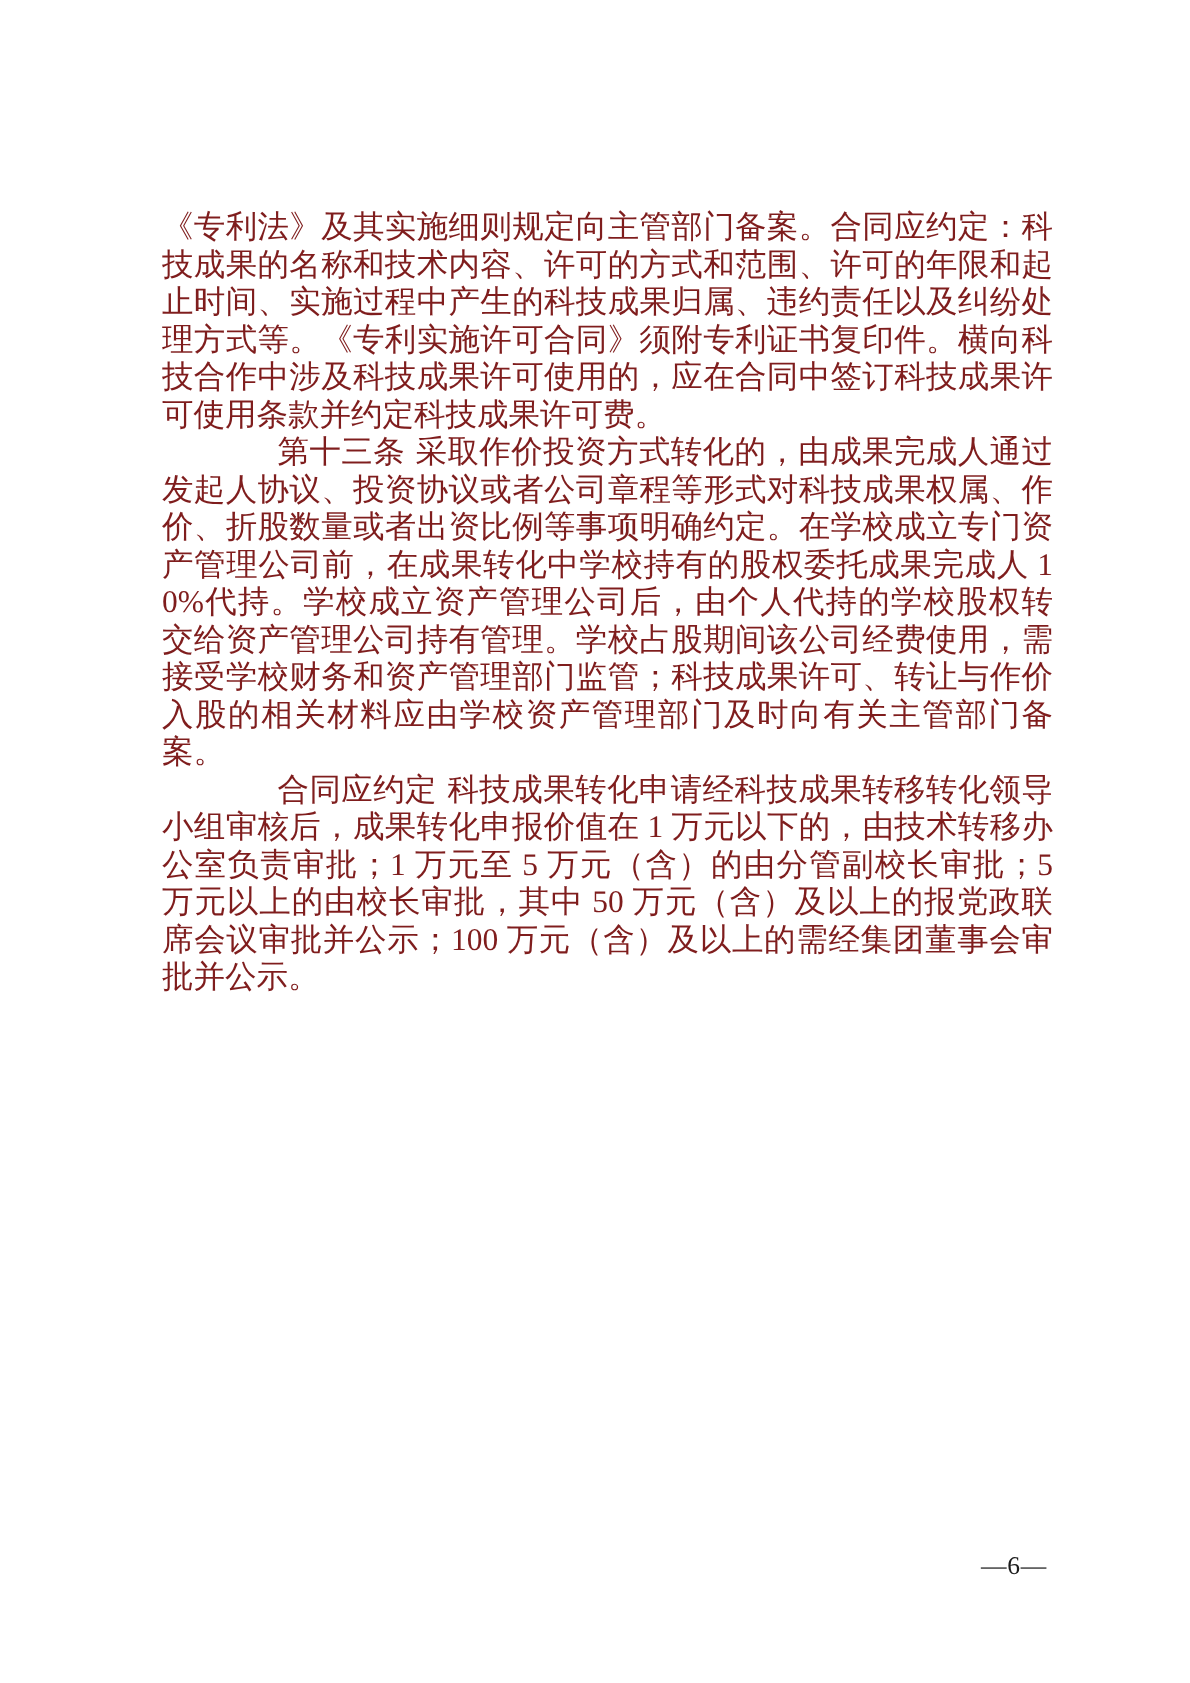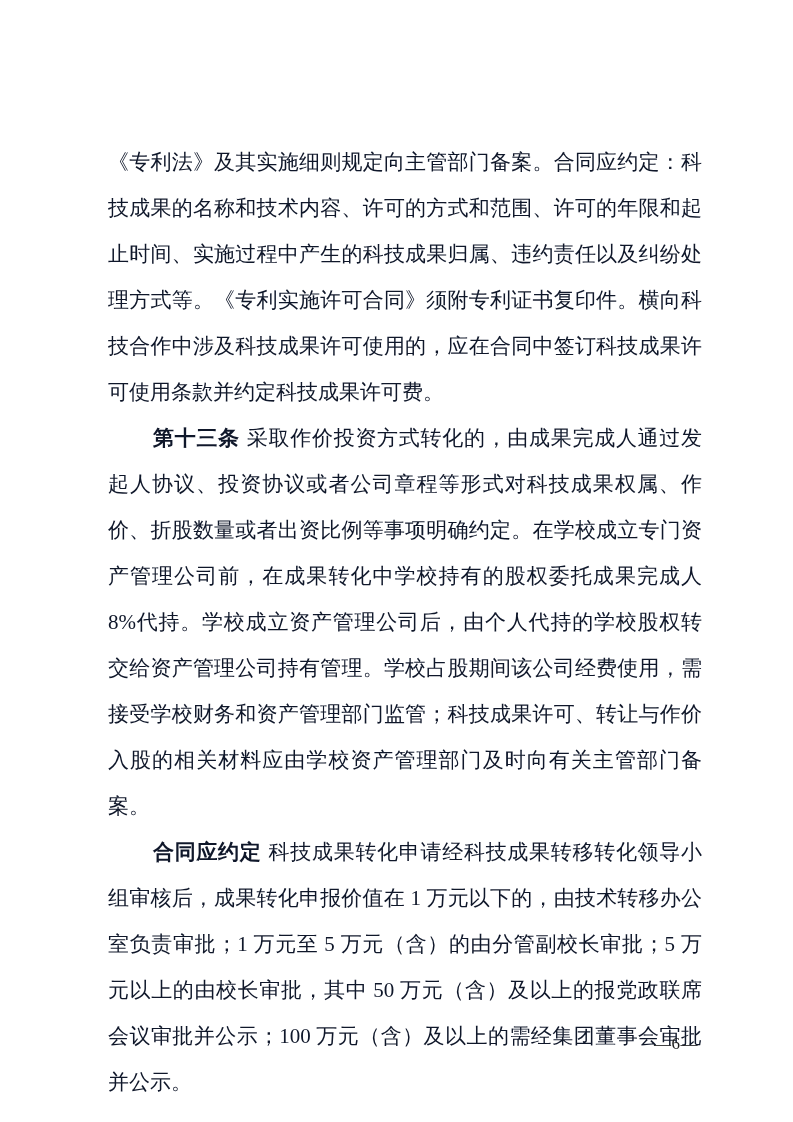--- a/index.html
+++ b/index.html
@@ -26,51 +26,52 @@
   .content {
     position: absolute;
     left: 108px;
     top: 139px;
     width: 594px;
     color: #1c1c1c;
   }
   .para {
     margin: 0;
     font-size: 21px;
-    line-height: 46px;
+    line-height: 25px;
     text-align: justify;
     text-justify: inter-character;
     word-break: break-all;
-    color: #0f172a;
+    color: #7f1d1d;
   }
   .para.indent {
     text-indent: 45px;
   }
   .article-heading {
-    font-weight: bold;
+    font-weight: normal;
     padding-right: 7px;
+    margin-left: 32px;
   }
   .page-number {
     position: absolute;
     top: 1033px;
     right: 95px;
     font-size: 17px;
     line-height: 22px;
     color: #1c1c1c;
     letter-spacing: 0.5px;
   }
 </style>
 </head>
 <body>
 
 <div class="page">
   <div class="content">
 
     <p class="para"><span>《专利法》及其实施细则规定向主管部门备案。合同应约定：科技成果的名称和技术内容、许可的方式和范围、许可的年限和起止时间、实施过程中产生的科技成果归属、违约责任以及纠纷处理方式等。《专利实施许可合同》须附专利证书复印件。横向科技合作中涉及科技成果许可使用的，应在合同中签订科技成果许可使用条款并约定科技成果许可费。</span></p>
 
-    <p class="para indent"><span class="article-heading">第十三条</span><span>采取作价投资方式转化的，由成果完成人通过发起人协议、投资协议或者公司章程等形式对科技成果权属、作价、折股数量或者出资比例等事项明确约定。在学校成立专门资产管理公司前，在成果转化中学校持有的股权委托成果完成人 8%代持。学校成立资产管理公司后，由个人代持的学校股权转交给资产管理公司持有管理。学校占股期间该公司经费使用，需接受学校财务和资产管理部门监管；科技成果许可、转让与作价入股的相关材料应由学校资产管理部门及时向有关主管部门备案。</span></p>
+    <p class="para indent"><span class="article-heading">第十三条</span><span>采取作价投资方式转化的，由成果完成人通过发起人协议、投资协议或者公司章程等形式对科技成果权属、作价、折股数量或者出资比例等事项明确约定。在学校成立专门资产管理公司前，在成果转化中学校持有的股权委托成果完成人 10%代持。学校成立资产管理公司后，由个人代持的学校股权转交给资产管理公司持有管理。学校占股期间该公司经费使用，需接受学校财务和资产管理部门监管；科技成果许可、转让与作价入股的相关材料应由学校资产管理部门及时向有关主管部门备案。</span></p>
 
     <p class="para indent"><span class="article-heading">合同应约定</span><span>科技成果转化申请经科技成果转移转化领导小组审核后，成果转化申报价值在 1 万元以下的，由技术转移办公室负责审批；1 万元至 5 万元（含）的由分管副校长审批；5 万元以上的由校长审批，其中 50 万元（含）及以上的报党政联席会议审批并公示；100 万元（含）及以上的需经集团董事会审批并公示。</span></p>
 
   </div>
 
   <div class="page-number">—6—</div>
 </div>
 
 </body></html>

